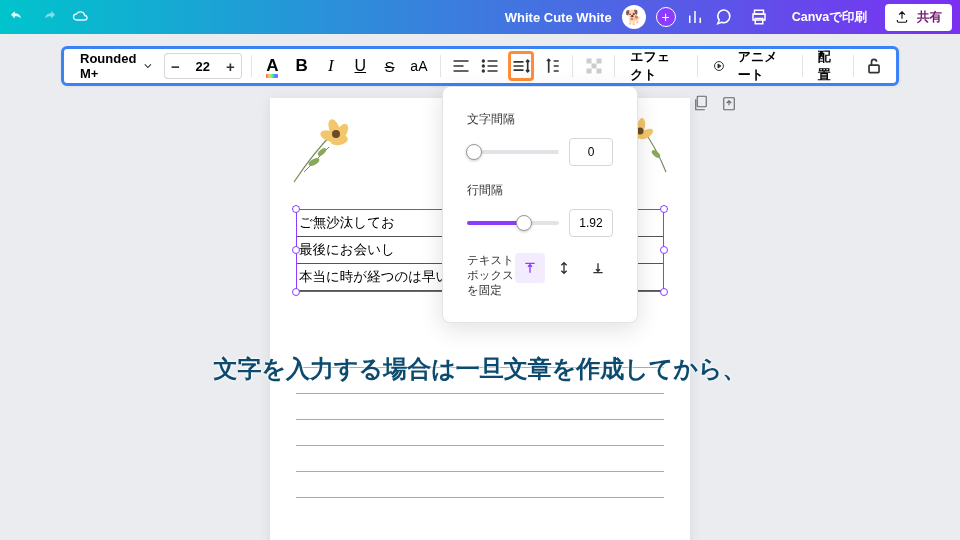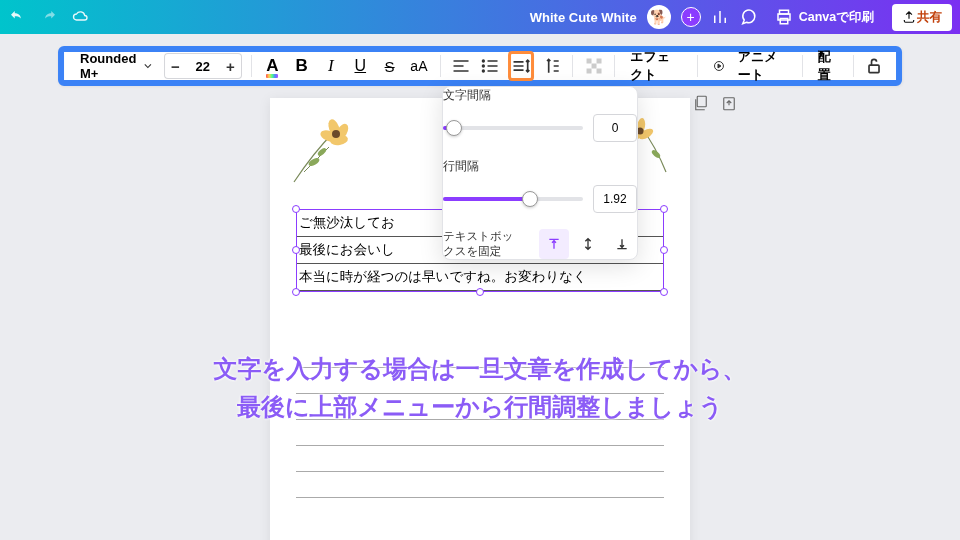--- a/index.html
+++ b/index.html
@@ -6,24 +6,24 @@
 body { width: 960px; height: 540px; background: #ebecf0; overflow: hidden; position: relative; }
 
 .header { height: 34px; background: linear-gradient(90deg, #00c4cc 0%, #7b2ff2 100%); display: flex; align-items: center; justify-content: space-between; padding: 0 8px; }
 .header-left { display: flex; gap: 14px; align-items: center; }
 .header-left svg { width: 18px; height: 18px; fill: #fff; opacity: 0.9; }
 .header-right { display: flex; align-items: center; gap: 10px; }
 .doc-title { color: #fff; font-size: 13px; font-weight: 600; }
 .avatar { width: 24px; height: 24px; border-radius: 50%; background: #fff; display: flex; align-items: center; justify-content: center; font-size: 14px; }
 .plus-badge { width: 20px; height: 20px; border-radius: 50%; background: #8b3dff; border: 1.5px solid #fff; display: flex; align-items: center; justify-content: center; color: #fff; font-size: 14px; }
 .header-icon { width: 18px; height: 18px; fill: none; stroke: #fff; stroke-width: 2; }
-.print-btn { display: flex; align-items: center; gap: 6px; color: #fff; font-size: 12.5px; font-weight: 600; padding: 4px 8px; }
-.share-btn { background: #fff; color: #c2410c; border-radius: 4px; padding: 5px 10px; display: flex; align-items: center; gap: 1px; font-size: 12.5px; font-weight: 600; }
-
-.toolbar { position: absolute; top: 46px; left: 50%; transform: translateX(-50%); height: 40px; background: #fff; border: 6px solid #3b82f6; border-radius: 6px; display: flex; align-items: center; padding: 0 10px; gap: 6px; box-shadow: 0 1px 3px rgba(0,0,0,0.05); z-index: 5; }
+.print-btn { display: flex; align-items: center; gap: 24px; color: #fff; font-size: 12.5px; font-weight: 600; padding: 4px 8px; }
+.share-btn { background: #fff; color: #701a75; border-radius: 4px; padding: 5px 10px; display: flex; align-items: center; gap: 8px; font-size: 12.5px; font-weight: 600; }
+
+.toolbar { position: absolute; top: 46px; left: 50%; transform: translateX(-50%); height: 40px; background: #fff; border: 3px solid #3b82f6; border-radius: 6px; display: flex; align-items: center; padding: 0 10px; gap: 6px; box-shadow: 0 1px 3px rgba(0,0,0,0.05); z-index: 5; }
 .font-select { font-size: 13px; font-weight: 600; padding: 4px 6px; border-radius: 4px; display: flex; align-items: center; gap: 4px; }
 .fs-btn { width: 22px; height: 26px; display: flex; align-items: center; justify-content: center; font-size: 15px; font-weight: 600; border: 1px solid #d5d6da; color: #333; }
 .fs-btn.l { border-radius: 4px 0 0 4px; border-right: none; }
 .fs-btn.r { border-radius: 0 4px 4px 0; border-left: none; }
 .fs-val { width: 34px; height: 26px; border-top: 1px solid #d5d6da; border-bottom: 1px solid #d5d6da; display: flex; align-items: center; justify-content: center; font-size: 13px; font-weight: 600; }
 .tb-icon { width: 30px; height: 30px; display: flex; align-items: center; justify-content: center; border-radius: 4px; cursor: pointer; }
 .tb-icon svg { width: 20px; height: 20px; }
 .color-a { position: relative; font-size: 17px; font-weight: 700; }
 .color-a::after { content: ''; position: absolute; bottom: -2px; left: 0; right: 0; height: 4px; background: linear-gradient(90deg, #ff4d4d, #ffd24d, #4dff88, #4d88ff, #b84dff); border-radius: 1px; }
 .bold { font-size: 17px; font-weight: 800; }
@@ -42,35 +42,35 @@
 .textbox { border: 1.5px solid #8b3dff; position: relative; }
 .handle { position: absolute; width: 8px; height: 8px; background: #fff; border: 1.5px solid #8b3dff; border-radius: 50%; }
 .h-tl { top: -5px; left: -5px; } .h-tr { top: -5px; right: -5px; }
 .h-bl { bottom: -5px; left: -5px; } .h-br { bottom: -5px; right: -5px; }
 .h-ml { top: 50%; left: -5px; transform: translateY(-50%); } .h-mr { top: 50%; right: -5px; transform: translateY(-50%); }
 .h-tm { top: -5px; left: 50%; transform: translateX(-50%); } .h-bm { bottom: -5px; left: 50%; transform: translateX(-50%); }
 .line { border-bottom: 1px solid #555; font-size: 13.5px; line-height: 1.92; padding: 0 2px; white-space: nowrap; overflow: hidden; }
 .empty-lines { margin-top: 50px; }
 .empty-lines .eline { border-bottom: 1px solid #aaa; height: 26px; }
 
-.popover { position: absolute; top: 86px; left: 442px; width: 196px; background: #fff; border: 1px solid #e2e3e7; border-radius: 8px; box-shadow: 0 6px 24px rgba(0,0,0,0.12); padding: 0; z-index: 10; }
+.popover { position: absolute; top: 86px; left: 442px; width: 196px; background: #fff; border: 1px solid #e2e3e7; border-radius: 8px; box-shadow: 0 6px 24px rgba(0,0,0,0.12); padding: 24px; z-index: 10; }
 .pop-label { font-size: 12px; color: #333; margin-bottom: 10px; }
 .slider-row { display: flex; align-items: center; gap: 10px; margin-bottom: 16px; }
 .slider { flex: 1; height: 4px; background: #e2e3e7; border-radius: 2px; position: relative; }
 .slider-fill { position: absolute; left: 0; top: 0; bottom: 0; background: #8b3dff; border-radius: 2px; }
 .slider-thumb { position: absolute; top: 50%; transform: translate(-50%, -50%); width: 16px; height: 16px; border-radius: 50%; background: #fff; border: 1.5px solid #999; box-shadow: 0 1px 3px rgba(0,0,0,0.2); }
 .slider-val { width: 44px; height: 28px; border: 1px solid #d5d6da; border-radius: 4px; display: flex; align-items: center; justify-content: center; font-size: 12px; }
 .anchor-row { display: flex; align-items: flex-start; justify-content: space-between; }
 .anchor-label { font-size: 11.5px; color: #333; width: 78px; line-height: 1.3; }
 .anchor-btns { display: flex; gap: 4px; }
 .anchor-btn { width: 30px; height: 30px; border-radius: 4px; display: flex; align-items: center; justify-content: center; }
 .anchor-btn.active { background: #f3ecff; color: #8b3dff; }
 .anchor-btn svg { width: 16px; height: 16px; }
 
-.tip-text { position: absolute; top: 350px; left: 0; right: 0; text-align: center; font-size: 24px; font-weight: 700; color: #8b5cf6; line-height: 1.6; text-shadow: 0 0 3px #fff, 0 0 3px #fff; z-index: 20; }
+.tip-text { position: absolute; top: 350px; left: 0; right: 0; text-align: center; font-size: 24px; font-weight: 700; color: #0c4a6e; line-height: 1.6; text-shadow: 0 0 3px #fff, 0 0 3px #fff; z-index: 20; }
 </style>
 </head>
 <body>
 
 <div class="header">
   <div class="header-left">
     <svg viewBox="0 0 24 24">
         <path d="M9 14l-5-5 5-5v3c4 0 8 2 8 7-2-3-5-3-8-3v3z"></path>
       </svg>
     <svg viewBox="0 0 24 24" style="opacity:.5">
@@ -283,14 +283,13 @@
           <svg viewBox="0 0 24 24" fill="none" stroke="#333" stroke-width="2">
             <path d="M5 19h14M12 19V5M9 14l3 3 3-3"></path>
           </svg>
         </div>
     </div>
   </div>
 </div>
 
 <div class="tip-text">
   <div>文字を入力する場合は一旦文章を作成してから、</div>
-  <div>最後に上部メニューから行間調整しましょう</div>
 </div>
 
 </body></html>

